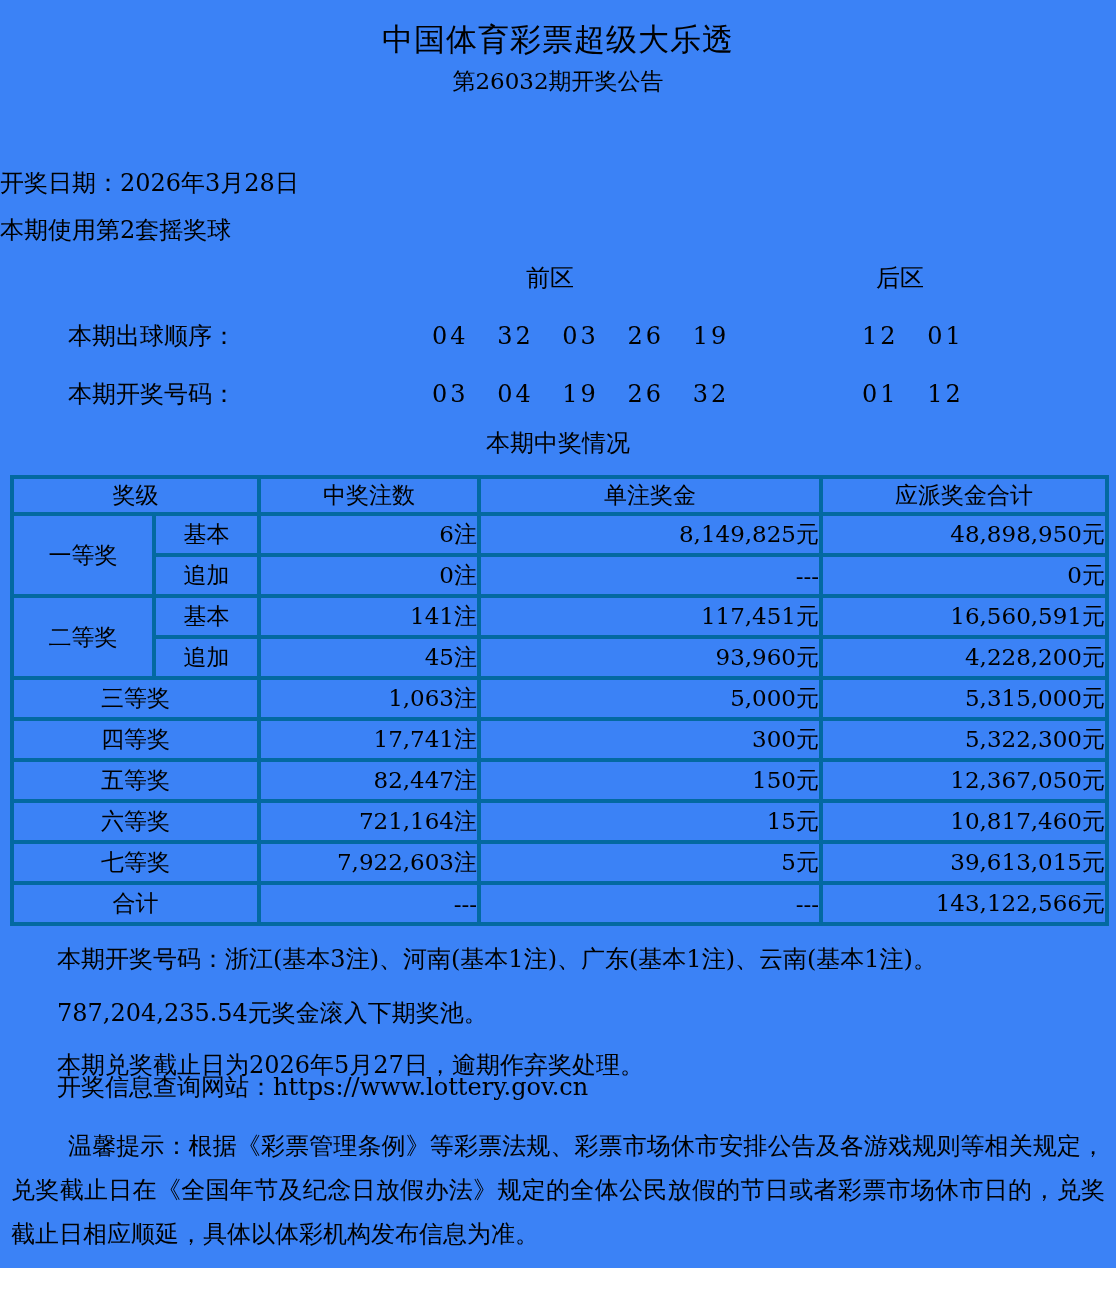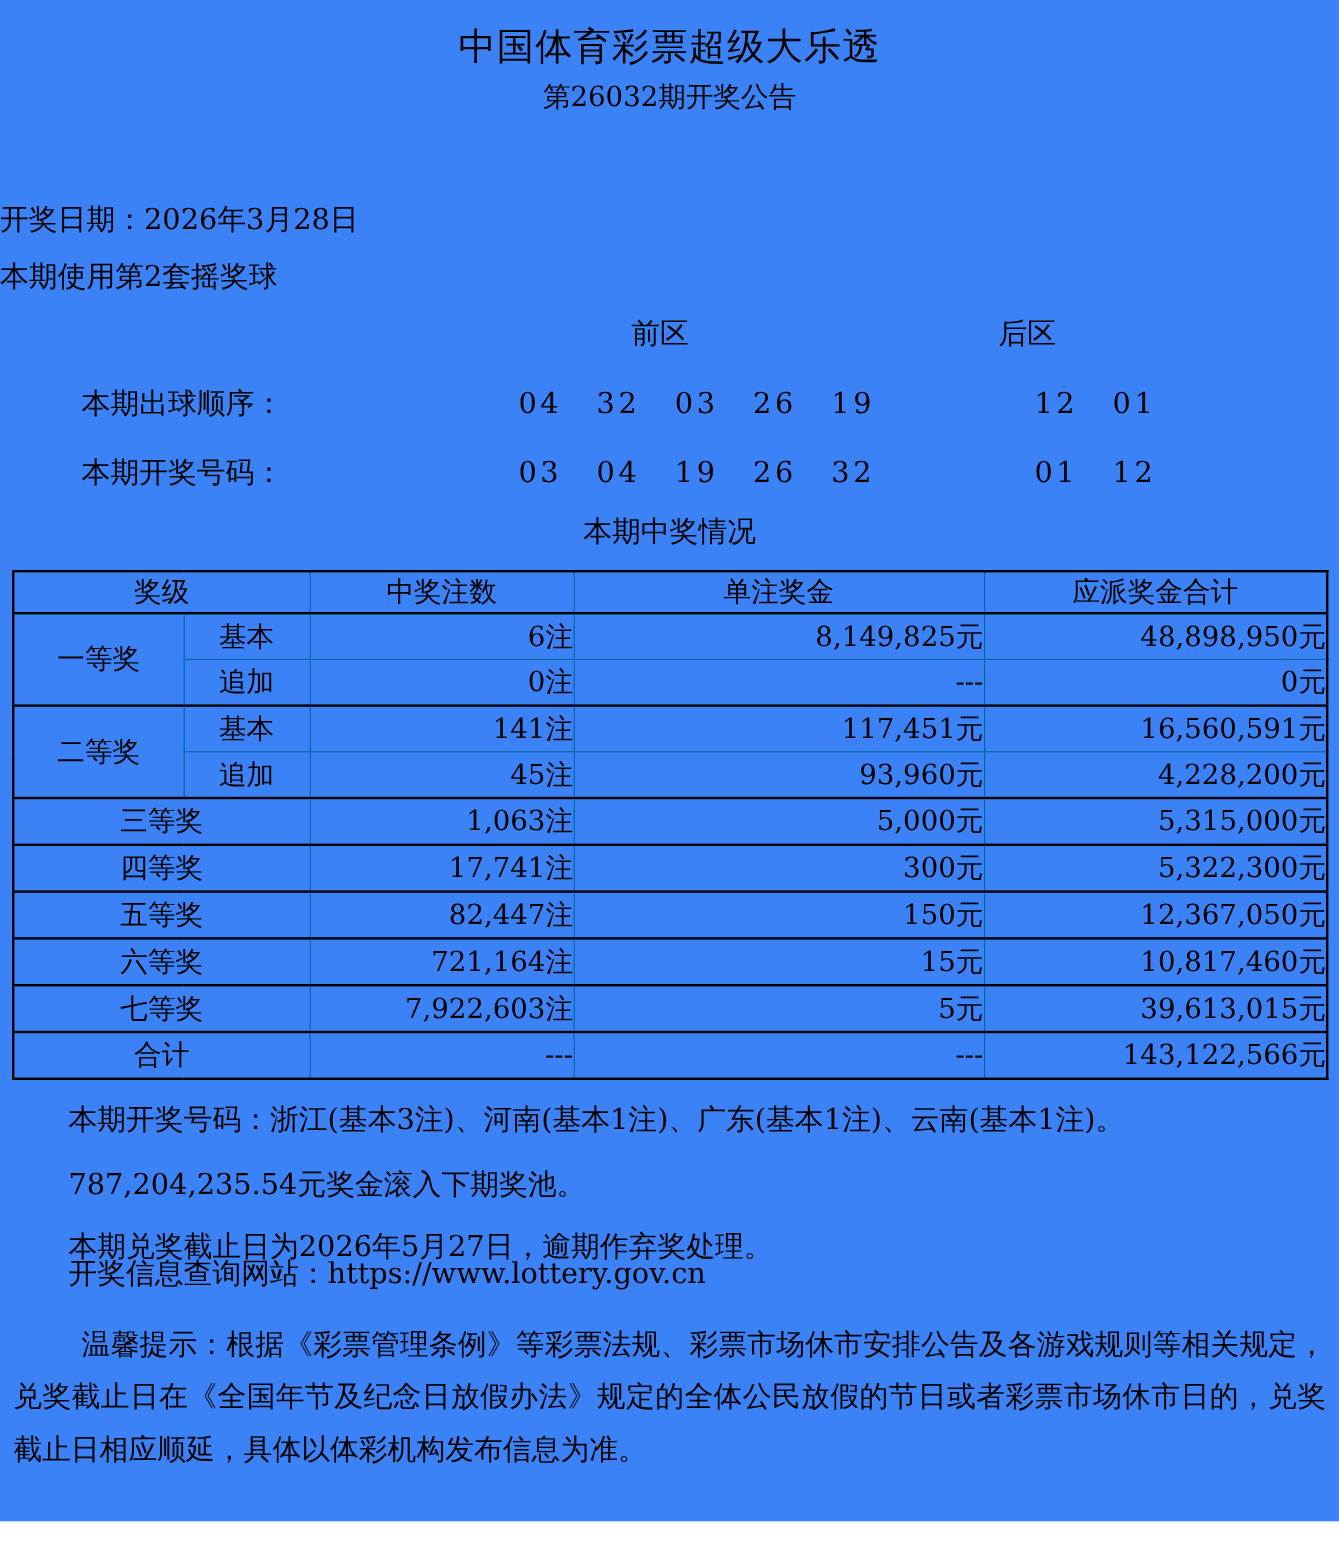--- a/index.html
+++ b/index.html
@@ -31,42 +31,42 @@
   .info-block { margin-top: 76px; }
   .info-line {
     margin: 0 0 23px 0;
     font-size: 24px;
     line-height: 24px;
   }
   .zone-section { position: relative; margin-top: 24px; }
   .zone-head { position: relative; height: 58px; }
   .zone-head .zlabel { position: absolute; top: 0; font-size: 24px; line-height: 24px; }
   .zl-front { left: 516px; margin-left: 10px; }
-  .zl-back  { left: 832px; }
+  .zl-back  { left: 876px; }
   .num-row { position: relative; height: 58px; }
   .num-row.last { height: 49px; }
   .num-row .rlabel { position: absolute; left: 68px; top: 0; font-size: 24px; line-height: 24px; }
   .num-row .front  { position: absolute; left: 432px; top: 0; font-size: 24px; line-height: 24px; letter-spacing: 3px; word-spacing: 18px; }
   .num-row .back   { position: absolute; left: 862px; top: 0; font-size: 24px; line-height: 24px; letter-spacing: 3px; word-spacing: 18px; }
   .table-title {
     margin: 0;
     text-align: center;
     font-size: 24px;
     font-weight: normal;
     line-height: 25px;
   }
   table.prize {
     margin: 19px 0 0 10px;
     border-collapse: collapse;
     table-layout: fixed;
     width: 1095px;
     border: 2px solid #000;
   }
   table.prize th, table.prize td {
-    border: 1px solid #0369a1;
+    border: 4px solid #0369a1;
     font-size: 23px;
     font-weight: normal;
     padding: 0;
     overflow: hidden;
     white-space: nowrap;
   }
   table.prize th { height: 33px; text-align: center; }
   table.prize td { height: 37px; }
   tr.thick td, tr.thick th { border-top: 2px solid #000; }
   td.lbl { text-align: center; }

